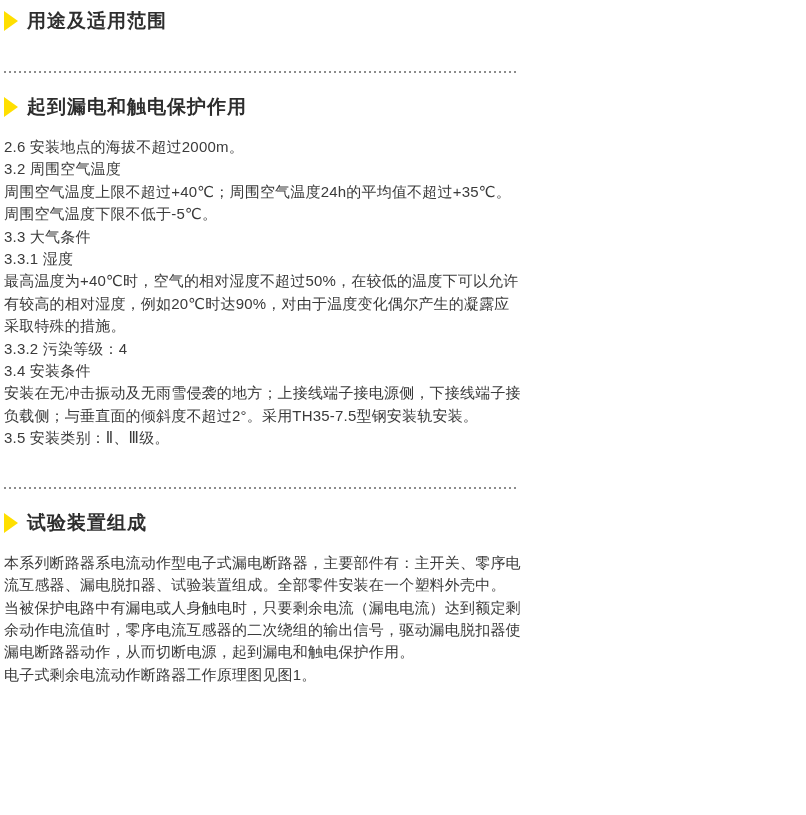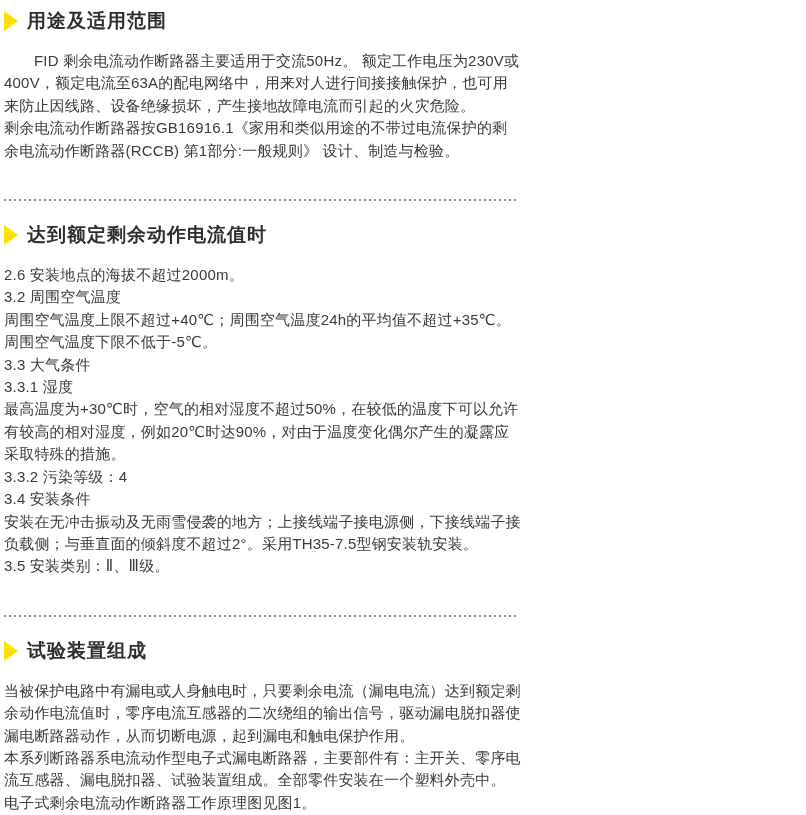--- a/index.html
+++ b/index.html
@@ -54,55 +54,51 @@
 <body>
 
 <div class="page">
   <div class="content-col">
 
     <div>
       <h2 class="section-title">
         <span class="tri"></span>
         <span>用途及适用范围</span>
       </h2>
-      <div class="body-text">
-        <p class="indent">FID 剩余电流动作断路器主要适用于交流50Hz。 额定工作电压为230V或400V，额定电流至63A的配电网络中，用来对人进行间接接触保护，也可用来防止因线路、设备绝缘损坏，产生接地故障电流而引起的火灾危险。</p>
-        <p>剩余电流动作断路器按GB16916.1《家用和类似用途的不带过电流保护的剩余电流动作断路器(RCCB) 第1部分:一般规则》 设计、制造与检验。</p>
-      </div>
     </div>
 
     <div class="sep"></div>
 
     <div>
       <h2 class="section-title">
         <span class="tri"></span>
-        <span>达到额定剩余动作电流值时</span>
+        <span>起到漏电和触电保护作用</span>
       </h2>
       <div class="body-text">
         <p>2.6 安装地点的海拔不超过2000m。</p>
         <p>3.2 周围空气温度</p>
         <p>周围空气温度上限不超过+40℃；周围空气温度24h的平均值不超过+35℃。周围空气温度下限不低于-5℃。</p>
         <p>3.3 大气条件</p>
         <p>3.3.1 湿度</p>
-        <p>最高温度为+30℃时，空气的相对湿度不超过50%，在较低的温度下可以允许有较高的相对湿度，例如20℃时达90%，对由于温度变化偶尔产生的凝露应采取特殊的措施。</p>
+        <p>最高温度为+40℃时，空气的相对湿度不超过50%，在较低的温度下可以允许有较高的相对湿度，例如20℃时达90%，对由于温度变化偶尔产生的凝露应采取特殊的措施。</p>
         <p>3.3.2 污染等级：4</p>
         <p>3.4 安装条件</p>
         <p>安装在无冲击振动及无雨雪侵袭的地方；上接线端子接电源侧，下接线端子接负载侧；与垂直面的倾斜度不超过2°。采用TH35-7.5型钢安装轨安装。</p>
         <p>3.5 安装类别：Ⅱ、Ⅲ级。</p>
       </div>
     </div>
 
     <div class="sep"></div>
 
     <div>
       <h2 class="section-title">
         <span class="tri"></span>
         <span>试验装置组成</span>
       </h2>
       <div class="body-text">
+        <p>本系列断路器系电流动作型电子式漏电断路器，主要部件有：主开关、零序电流互感器、漏电脱扣器、试验装置组成。全部零件安装在一个塑料外壳中。</p>
         <p>当被保护电路中有漏电或人身触电时，只要剩余电流（漏电电流）达到额定剩余动作电流值时，零序电流互感器的二次绕组的输出信号，驱动漏电脱扣器使漏电断路器动作，从而切断电源，起到漏电和触电保护作用。</p>
-        <p>本系列断路器系电流动作型电子式漏电断路器，主要部件有：主开关、零序电流互感器、漏电脱扣器、试验装置组成。全部零件安装在一个塑料外壳中。</p>
         <p>电子式剩余电流动作断路器工作原理图见图1。</p>
       </div>
     </div>
 
   </div>
 </div>
 
 </body></html>

